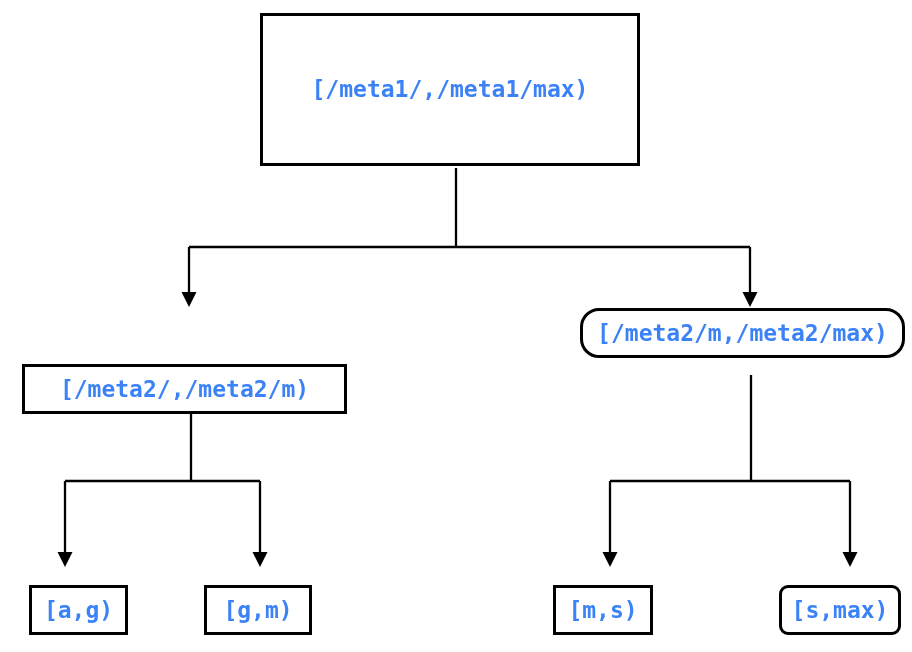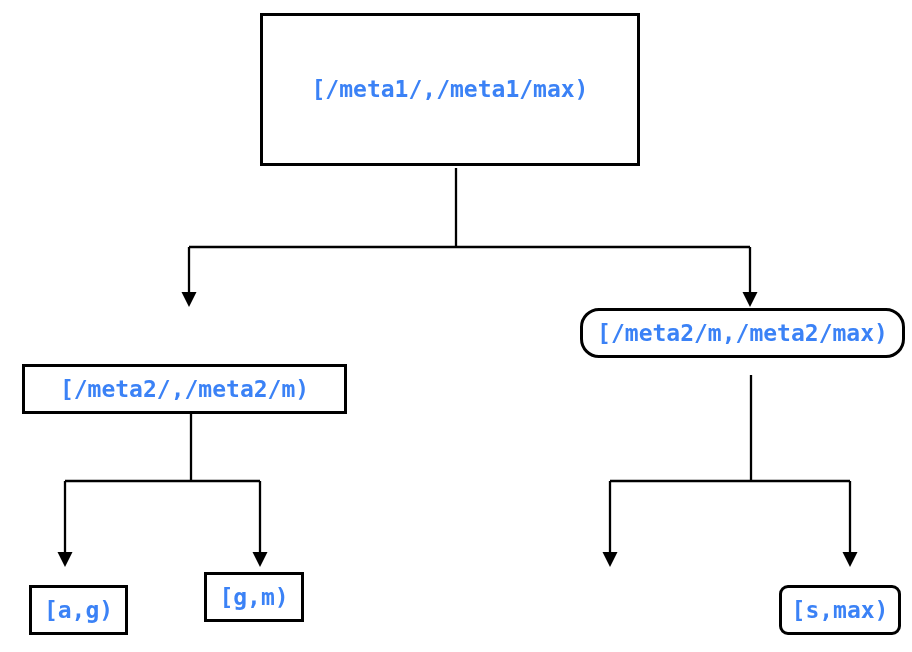--- a/index.html
+++ b/index.html
@@ -28,21 +28,21 @@
     font-weight: bold;
     font-size: 23px;
     line-height: 1;
     color: #3b82f6;
     white-space: nowrap;
   }
   #node-root        { left: 260px; top: 13px;  width: 380px; height: 153px; }
   #node-left        { left: 22px;  top: 325px; width: 325px; height: 50px; margin-top: 39px;  }
   #node-right       { left: 580px; top: 308px; width: 325px; height: 50px; border-radius: 19px;  }
   #node-left-left   { left: 8px;   top: 585px; width: 99px;  height: 50px; margin-left: 21px;  }
-  #node-left-right  { left: 204px; top: 572px; width: 100px; height: 50px;  }
+  #node-left-right  { left: 204px; top: 585px; width: 108px; height: 50px;  }
   #node-right-left  { left: 553px; top: 585px; width: 100px; height: 50px;  }
   #node-right-right { left: 779px; top: 585px; width: 122px; height: 50px; border-radius: 9px;  }
 </style>
 </head>
 <body>
 
 <div class="canvas">
 
   <svg class="connectors" viewBox="0 0 912 652" xmlns="http://www.w3.org/2000/svg">
 
@@ -87,18 +87,21 @@
   </div>
 
   <div class="node" id="node-left-left">
     <span>[a,g)</span>
   </div>
 
   <div class="node" id="node-left-right">
     <span>[g,m)</span>
   </div>
 
+  <div class="node" id="node-right-left">
+    <span>[m,s)</span>
+  </div>
 
   <div class="node" id="node-right-right">
     <span>[s,max)</span>
   </div>
 
 </div>
 
 </body></html>

